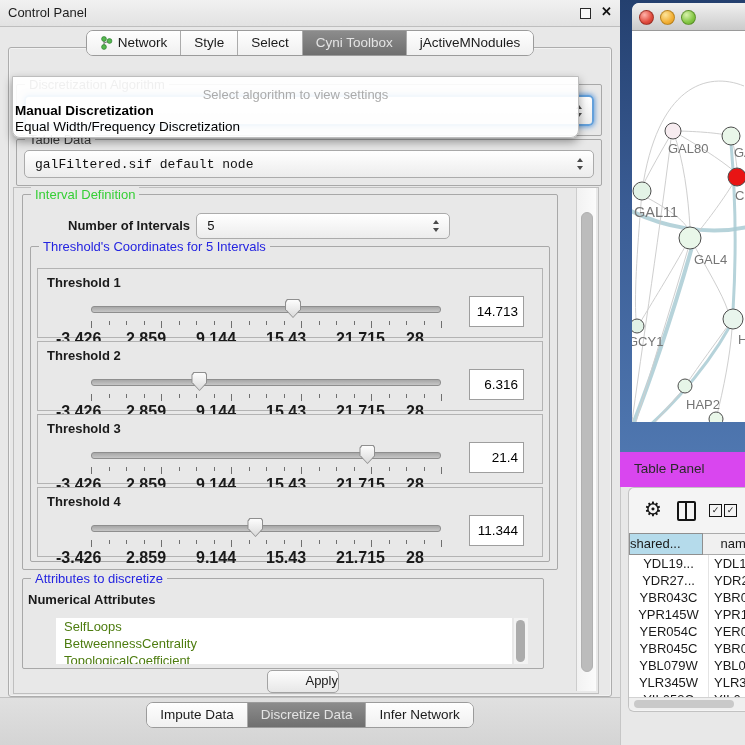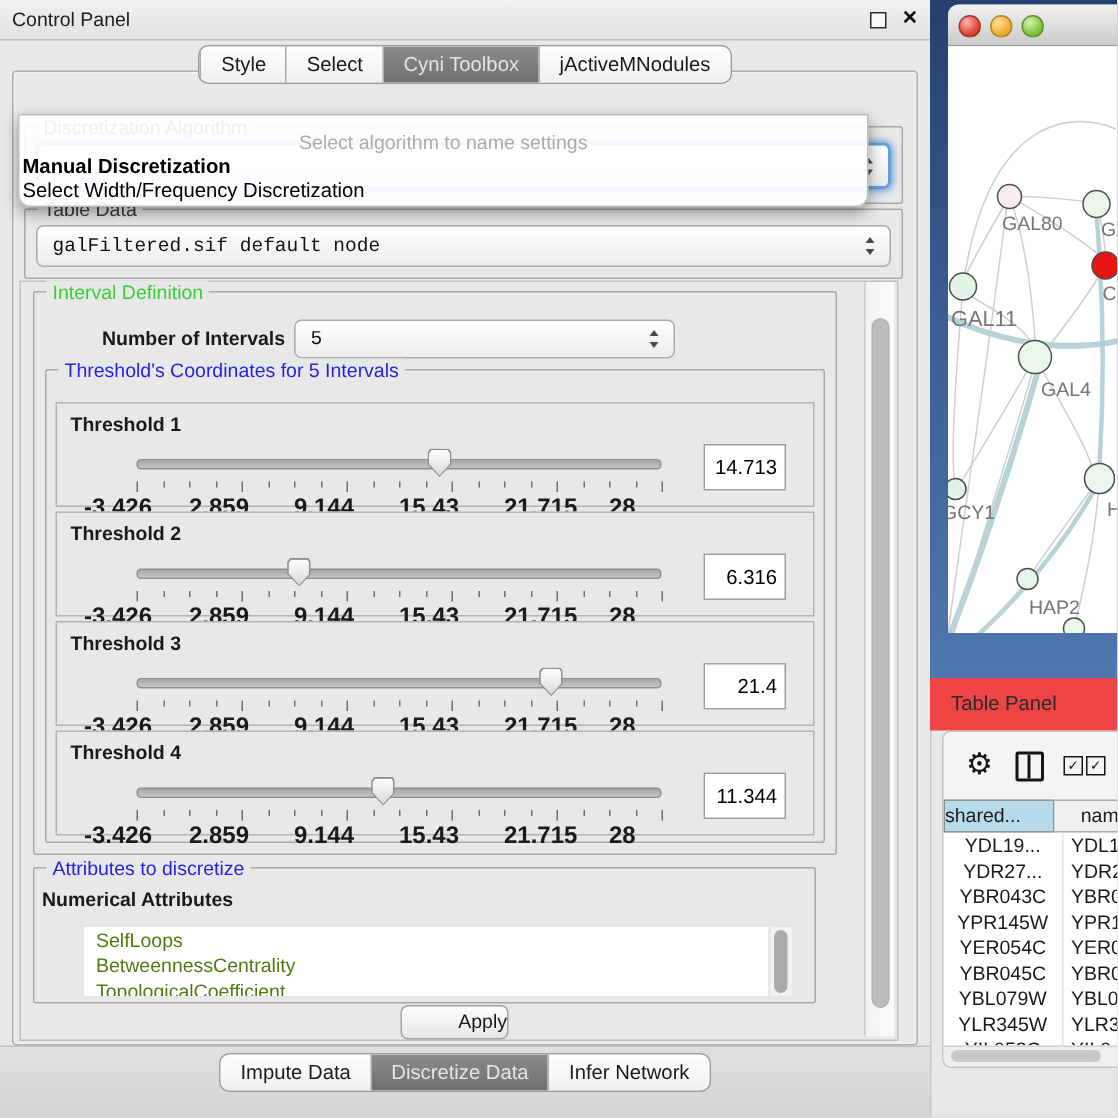--- a/index.html
+++ b/index.html
@@ -90,21 +90,21 @@
   #net-window{position:absolute;left:12px;top:3px;width:113px;height:419px;border-top-left-radius:7px;overflow:hidden;background:#FFF;}
   #net-titlebar{position:relative;height:27px;background:linear-gradient(#F1F1F1,#CBCBCB);border-bottom:1px solid #9A9A9A;border-top-left-radius:7px;}
   .light{position:absolute;top:7px;width:13px;height:13px;border-radius:50%;}
   .light.red{left:7px;background:radial-gradient(circle at 35% 30%,#FFB3AA,#E04A3C 60%,#B93227);border:1px solid rgba(110,25,18,.55);}
   .light.yellow{left:28px;background:radial-gradient(circle at 35% 30%,#FCE49B,#F2AF35 60%,#D9951F);border:1px solid rgba(140,95,10,.55);}
   .light.green{left:49px;background:radial-gradient(circle at 35% 30%,#D9F2AC,#83C643 60%,#67A92E);border:1px solid rgba(60,105,20,.55);}
   #net-canvas{position:relative;height:392px;background:#FFF;}
   #net-svg{display:block;}
 
   
-  #table-panel-title{position:absolute;left:620px;top:452px;width:125px;height:35px;background:#ef4444;}
+  #table-panel-title{position:absolute;left:620px;top:452px;width:125px;height:35px;background:#d946ef;}
   #table-panel-title span{position:absolute;left:14px;top:9px;font-size:13.5px;color:#2a2a2a;}
   #table-panel-box{position:absolute;left:628px;top:487px;width:125px;height:223px;background:#F4F4F4;
       border:1px solid #C2C2C2;border-right:none;border-radius:6px 0 0 6px;overflow:hidden;}
   #tp-toolbar{position:relative;height:45px;}
   #gear-ic{position:absolute;left:15px;top:9px;font-size:20px;color:#141414;}
   #split-ic{position:absolute;left:48px;top:13px;width:15px;height:16px;border:2px solid #141414;border-radius:2px;}
   #split-ic:before{content:"";position:absolute;left:6px;top:0;bottom:0;width:2px;background:#141414;}
   .chk-ic{position:absolute;top:16px;width:11px;height:11px;border:1.5px solid #141414;font-size:9px;line-height:10px;text-align:center;color:#141414;}
   #chk1{left:80px;} #chk2{left:95px;}
   #tp-header{display:flex;height:22px;}
@@ -322,29 +322,39 @@
         <div class="item">BetweennessCentrality</div>
         <div class="item">TopologicalCoefficient</div>
       </div>
     <div id="attr-scroll">
         <div class="thumb"></div>
       </div>
 
     <div id="apply-btn">Apply</div>
 
     <div id="algo-popup">
-      <div class="popup-hint">Select algorithm to name settings</div>
+      <div class="popup-hint">Select algorithm to view settings</div>
       <div id="popup-items">
           <div class="popup-item selected">Manual Discretization</div>
-          <div class="popup-item">Select Width/Frequency Discretization</div>
+          <div class="popup-item">Equal Width/Frequency Discretization</div>
         </div>
     </div>
 
     <nav id="top-tabs-row">
       <div class="segbar" id="top-tabs">
+          <div class="seg">
+            <svg width="13" height="14" viewBox="0 0 13 14">
+              <line x1="4" y1="3" x2="4" y2="11" stroke="#777" stroke-width="1"></line>
+              <line x1="4" y1="7" x2="9.5" y2="5" stroke="#777" stroke-width="1"></line>
+              <circle cx="4" cy="3" r="2.4" fill="#55B84E" stroke="#2E7D32" stroke-width="0.7"></circle>
+              <circle cx="4" cy="11" r="2.4" fill="#55B84E" stroke="#2E7D32" stroke-width="0.7"></circle>
+              <circle cx="9.5" cy="5" r="2.4" fill="#55B84E" stroke="#2E7D32" stroke-width="0.7"></circle>
+            </svg>
+            <span>Network</span>
+          </div>
           <div class="seg sep">
             <span>Style</span>
           </div>
           <div class="seg sep">
             <span>Select</span>
           </div>
           <div class="seg sep selected">
             <span>Cyni Toolbox</span>
           </div>
           <div class="seg sep">

